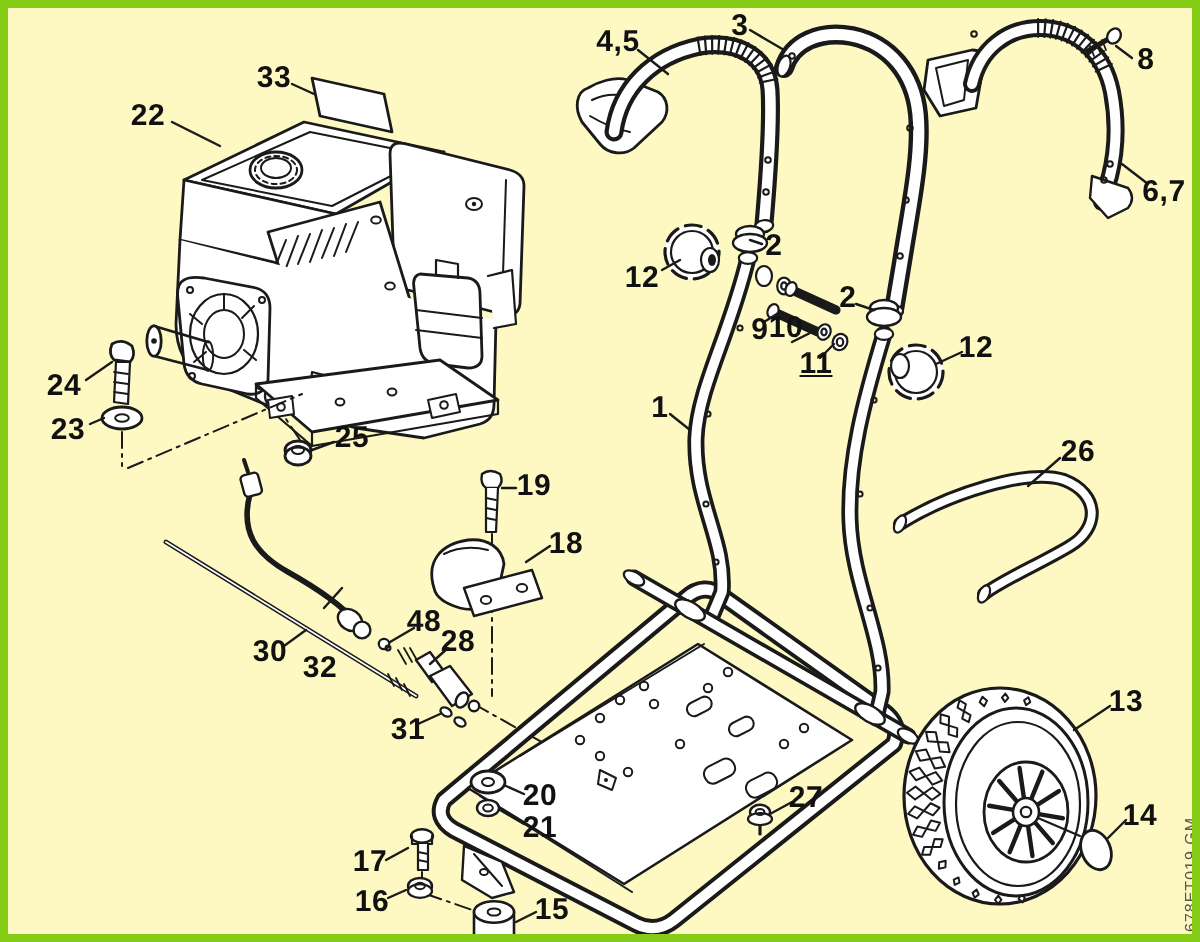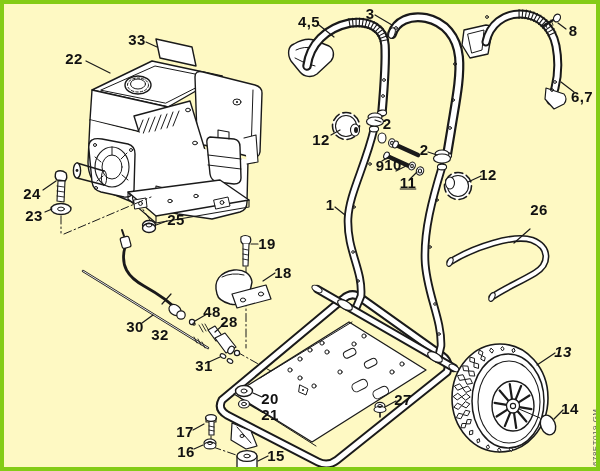--- a/index.html
+++ b/index.html
@@ -493,29 +493,29 @@
       <div class="part-label" style="left: 383px; top: 119px;">2</div>
       <div class="part-label" style="left: 420px; top: 145px;">2</div>
       <div class="part-label" style="left: 376px; top: 161px;">9</div>
       <div class="part-label" style="left: 389px; top: 160px;">10</div>
       <div class="part-label" style="left: 404px; top: 178px; text-decoration: underline;">11</div>
       <div class="part-label" style="left: 484px; top: 170px;">12</div>
       <div class="part-label" style="left: 28px; top: 189px;">24</div>
       <div class="part-label" style="left: 30px; top: 211px;">23</div>
       <div class="part-label" style="left: 172px; top: 215px;">25</div>
       <div class="part-label" style="left: 326px; top: 200px;">1</div>
-      <div class="part-label" style="left: 535px; top: 205px;">26</div>
+      <div class="part-label" style="left: 535px; top: 222px;">26</div>
       <div class="part-label" style="left: 263px; top: 239px;">19</div>
       <div class="part-label" style="left: 279px; top: 268px;">18</div>
       <div class="part-label" style="left: 156px; top: 286px; margin-top: 44px;">32</div>
       <div class="part-label" style="left: 208px; top: 307px;">48</div>
       <div class="part-label" style="left: 225px; top: 317px;">28</div>
       <div class="part-label" style="left: 131px; top: 322px;">30</div>
       <div class="part-label" style="left: 200px; top: 361px;">31</div>
-      <div class="part-label" style="left: 559px; top: 347px; font-style: italic;">13</div>
+      <div class="part-label" style="left: 559px; top: 347px;">13</div>
       <div class="part-label" style="left: 266px; top: 394px;">20</div>
       <div class="part-label" style="left: 266px; top: 410px;">21</div>
       <div class="part-label" style="left: 399px; top: 395px;">27</div>
       <div class="part-label" style="left: 566px; top: 404px;">14</div>
       <div class="part-label" style="left: 181px; top: 427px;">17</div>
       <div class="part-label" style="left: 182px; top: 447px;">16</div>
       <div class="part-label" style="left: 272px; top: 451px;">15</div>
     </div>
 </div>
 

